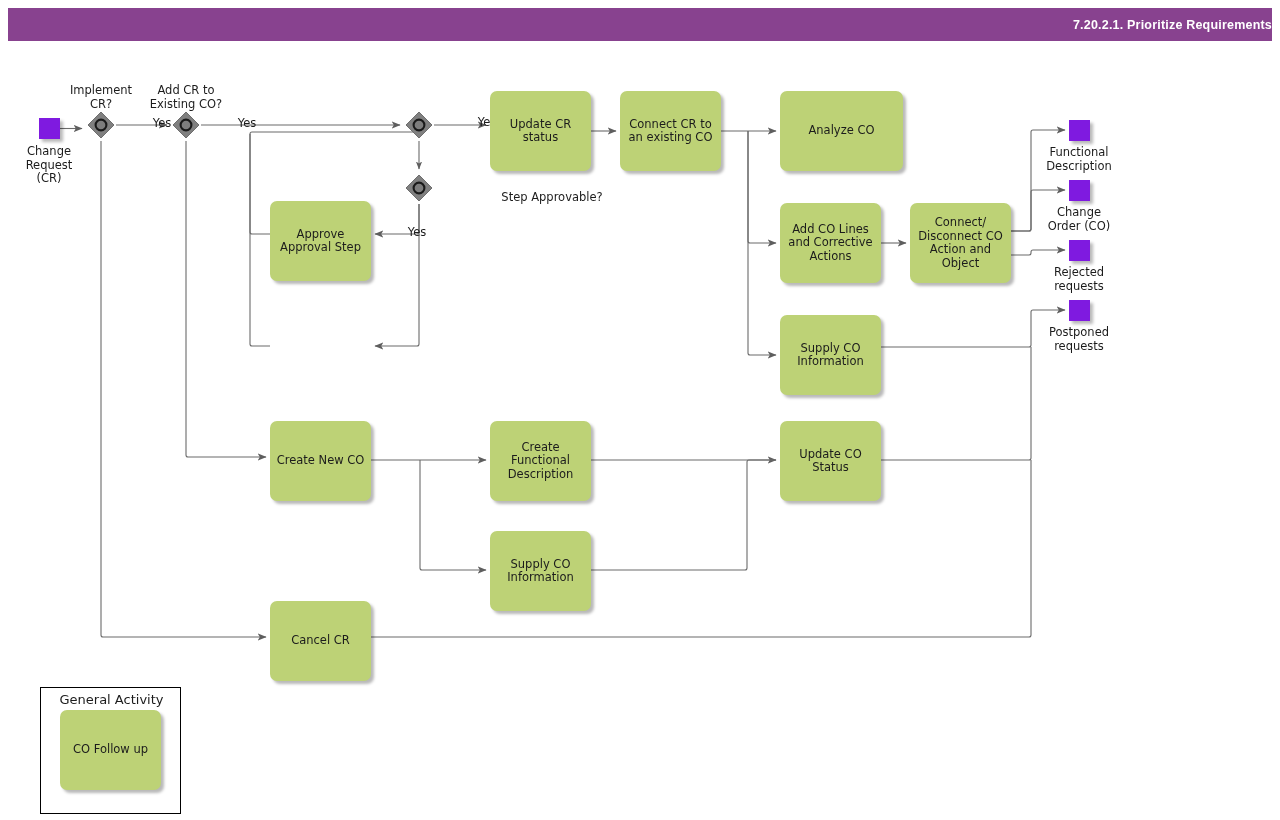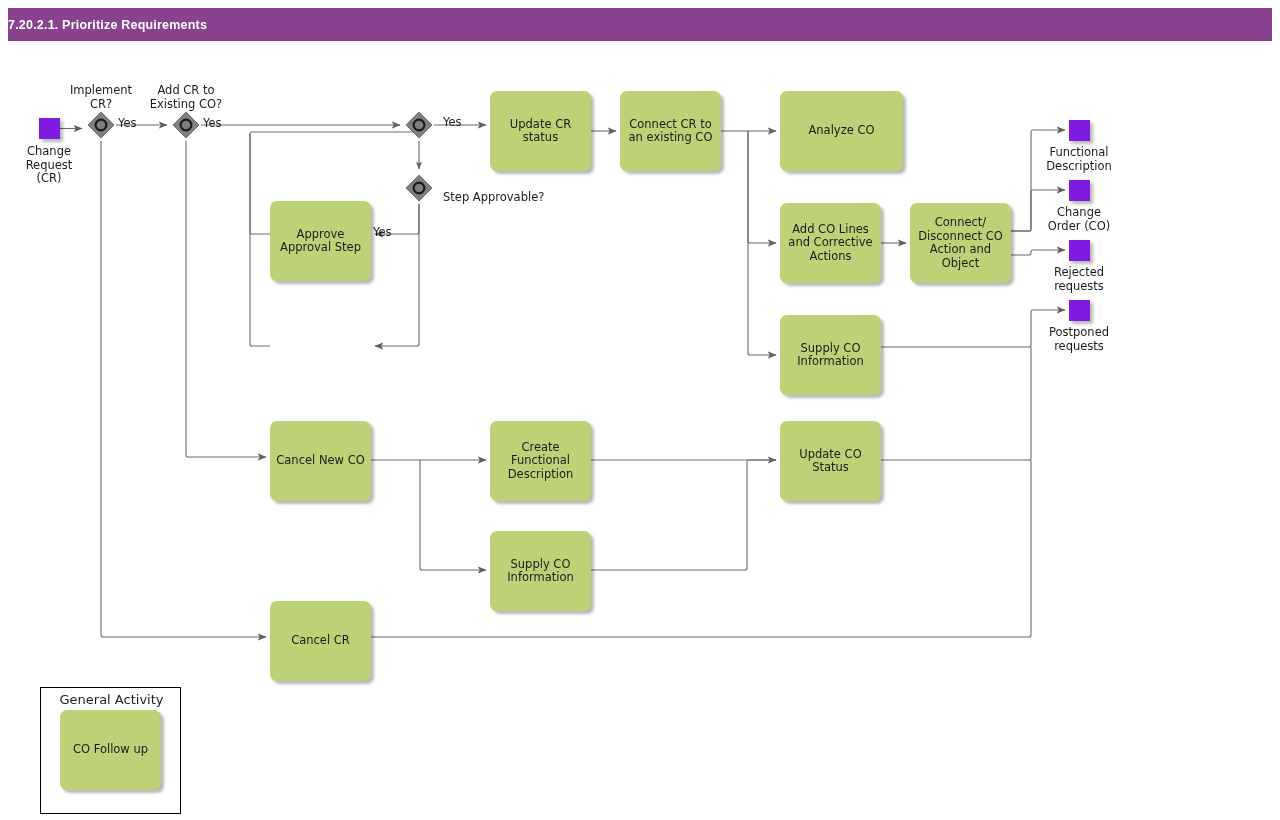--- a/index.html
+++ b/index.html
@@ -4,21 +4,21 @@
 <style>
   html,body{margin:0;padding:0;background:#ffffff;}
   body{width:1280px;height:820px;overflow:hidden;font-family:"DejaVu Sans",sans-serif;}
 
   #root{position:relative;width:1280px;height:820px;background:#ffffff;}
 
   
   .titlebar{
     position:absolute;left:8px;top:8px;width:1264px;height:33px;
     background:#88428f;
-    display:flex;align-items:center;justify-content:flex-start;
+    display:flex;align-items:center;justify-content:flex-end;
   }
   .titlebar .t{
     color:#ffffff;font-size:12.5px;font-weight:bold;
     font-family:"Liberation Sans",sans-serif;letter-spacing:.2px;
   }
 
   
   #wires{position:absolute;left:0;top:0;width:1280px;height:820px;pointer-events:none;}
 
   
@@ -45,21 +45,21 @@
 
   
   .dec{position:absolute;width:30px;height:30px;}
   .dec .dw{position:absolute;left:0;top:0;width:30px;height:30px;}
 
   
   .lbl{
     position:absolute;color:#1c1c1c;font-size:11.5px;line-height:13.5px;
     font-family:"DejaVu Sans",sans-serif;text-align:center;white-space:pre-line;
   }
-  .lbl.left{text-align:left;}
+  .lbl.left{text-align:center;margin-left:29px;}
 
   
   .legend{
     position:absolute;left:40px;top:687px;width:141px;height:127px;
     border:1px solid #000000;background:#ffffff;box-sizing:border-box;
   }
   .legend .cap{
     position:absolute;left:0;top:4px;width:141px;text-align:center;
     font-size:13px;color:#1c1c1c;font-family:"DejaVu Sans",sans-serif;
   }
@@ -196,21 +196,21 @@
   </div>
   <div class="lbl left" style="left:443px;top:191px;width:160px;">Step Approvable?</div>
 
   <div class="lbl left" style="left:118px;top:117px;width:30px;">Yes</div>
   <div class="lbl left" style="left:203px;top:117px;width:30px;">Yes</div>
   <div class="lbl left" style="left:443px;top:116px;width:30px;">Yes</div>
   <div class="lbl left" style="left:373px;top:226px;width:30px;">Yes</div>
 
   <div class="act" style="left:270px;top:201px;width:101px;height:80px;white-space:pre-line;">Approve
 Approval Step</div>
-  <div class="act" style="left:270px;top:421px;width:101px;height:80px;white-space:pre-line;">Cancel New CO</div>
+  <div class="act" style="left:270px;top:421px;width:101px;height:80px;white-space:pre-line;">Create New CO</div>
   <div class="act" style="left:490px;top:91px;width:101px;height:80px;white-space:pre-line;">Update CR
 status</div>
 
   <div class="act" style="left:270px;top:601px;width:101px;height:80px;white-space:pre-line;">Cancel CR</div>
   <div class="act" style="left:490px;top:421px;width:101px;height:80px;white-space:pre-line;">Create
 Functional
 Description</div>
   <div class="act" style="left:490px;top:531px;width:101px;height:80px;white-space:pre-line;">Supply CO
 Information</div>
 

